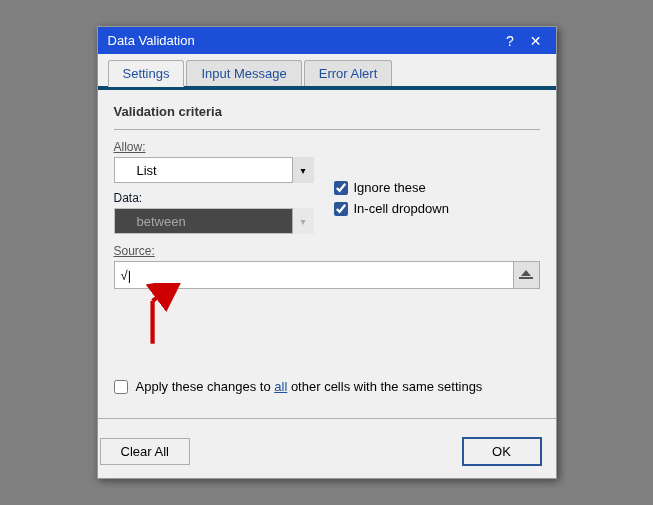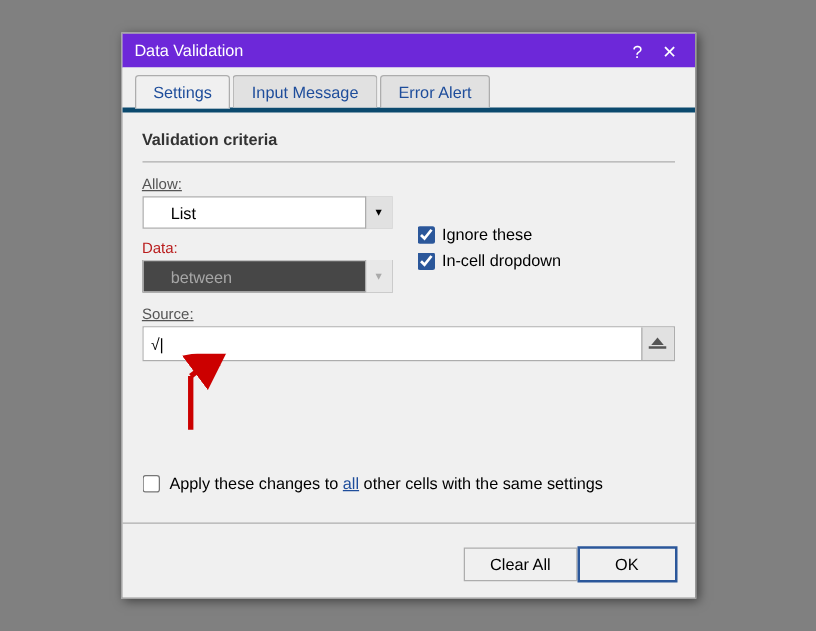--- a/index.html
+++ b/index.html
@@ -13,21 +13,21 @@
       font-family: 'Segoe UI', Tahoma, Geneva, Verdana, sans-serif;
       font-size: 13px;
     }
     .dialog {
       width: 460px;
       background: #f0f0f0;
       border: 1px solid #999;
       box-shadow: 2px 2px 8px rgba(0,0,0,0.5);
     }
     .title-bar {
-      background: #6d28d9;
+      background: #1d4ed8;
       color: white;
       display: flex;
       align-items: center;
       justify-content: space-between;
       padding: 6px 10px;
       font-size: 13px;
     }
     .title-bar-title {
       font-weight: normal;
     }
@@ -185,21 +185,21 @@
       width: 14px;
       height: 14px;
     }
     .divider {
       border: none;
       border-top: 1px solid #adadad;
       margin: 0 0 10px 0;
     }
     .footer {
       display: flex;
-      justify-content: flex-end;
+      justify-content: space-between;
       align-items: center;
       padding: 8px 14px 12px 2px;
     }
     .btn {
       padding: 5px 20px;
       font-size: 13px;
       border: 1px solid #adadad;
       background: #f0f0f0;
       cursor: pointer;
       min-width: 80px;
@@ -251,21 +251,21 @@
 
       <div class="form-left">
         <div class="field-label underlined">Allow:</div>
         <div class="select-wrapper">
           <select>
             <option>List</option>
           </select>
           <div class="select-arrow">▾</div>
         </div>
         <div style="height:8px;"></div>
-        <div class="field-label" style="color:#b91c1c;">Data:</div>
+        <div class="field-label" style="color:#0f172a;">Data:</div>
         <div class="select-wrapper">
           <select class="select-disabled" disabled="">
             <option>between</option>
           </select>
           <div class="select-arrow" style="background:#e8e8e8; color:#aaa;">▾</div>
         </div>
       </div>
 
       <div class="form-right">
         <div style="height: 26px;"></div>

